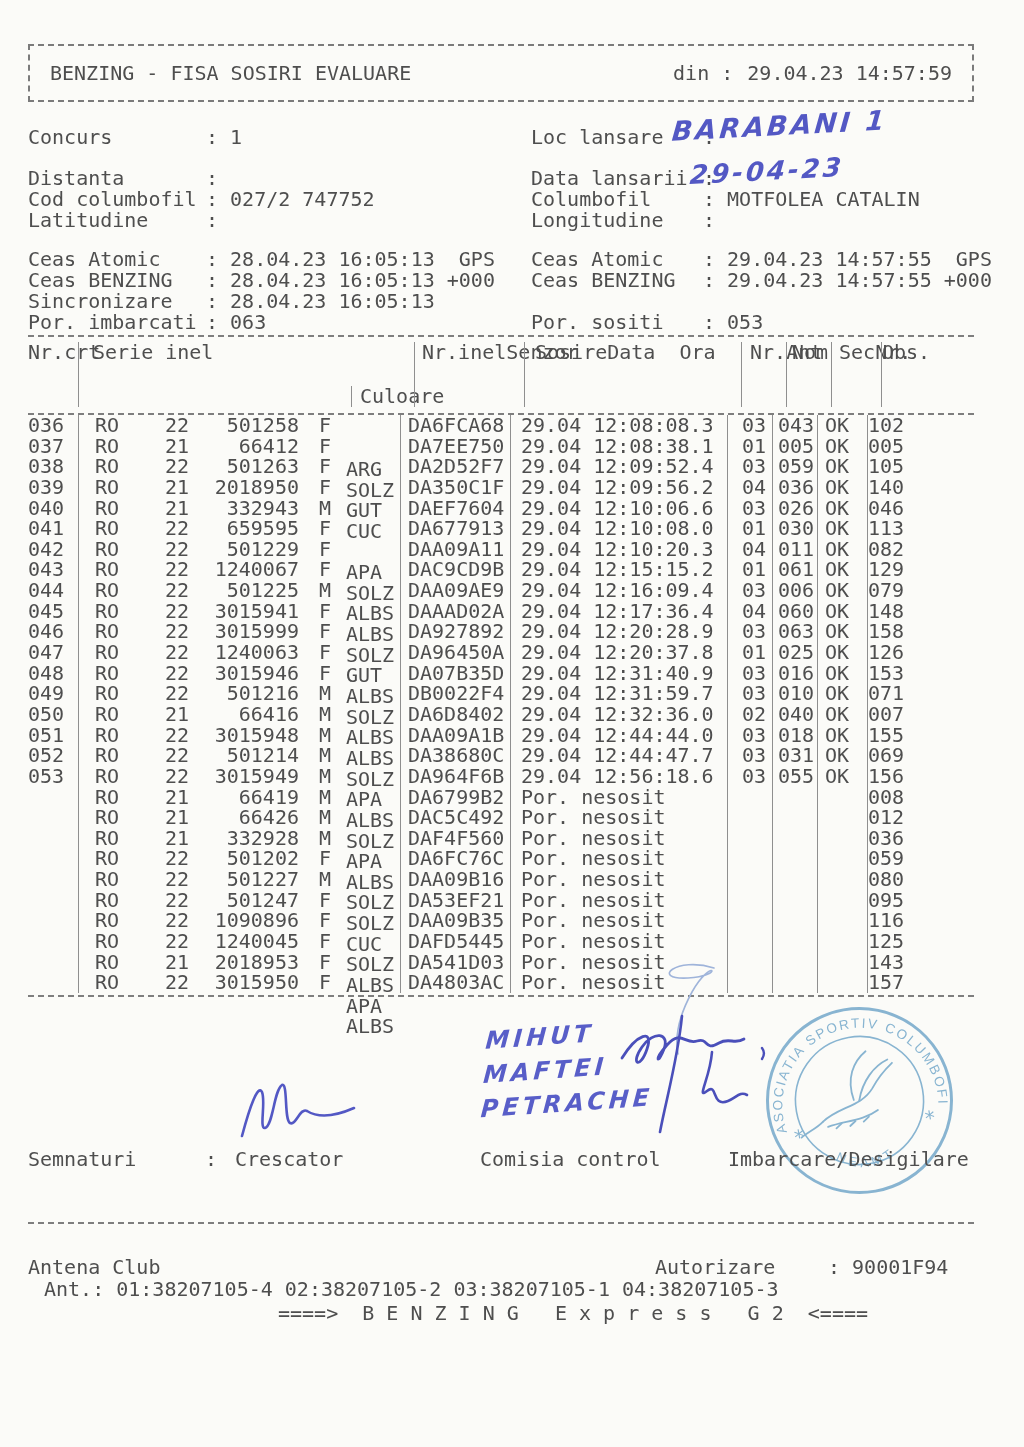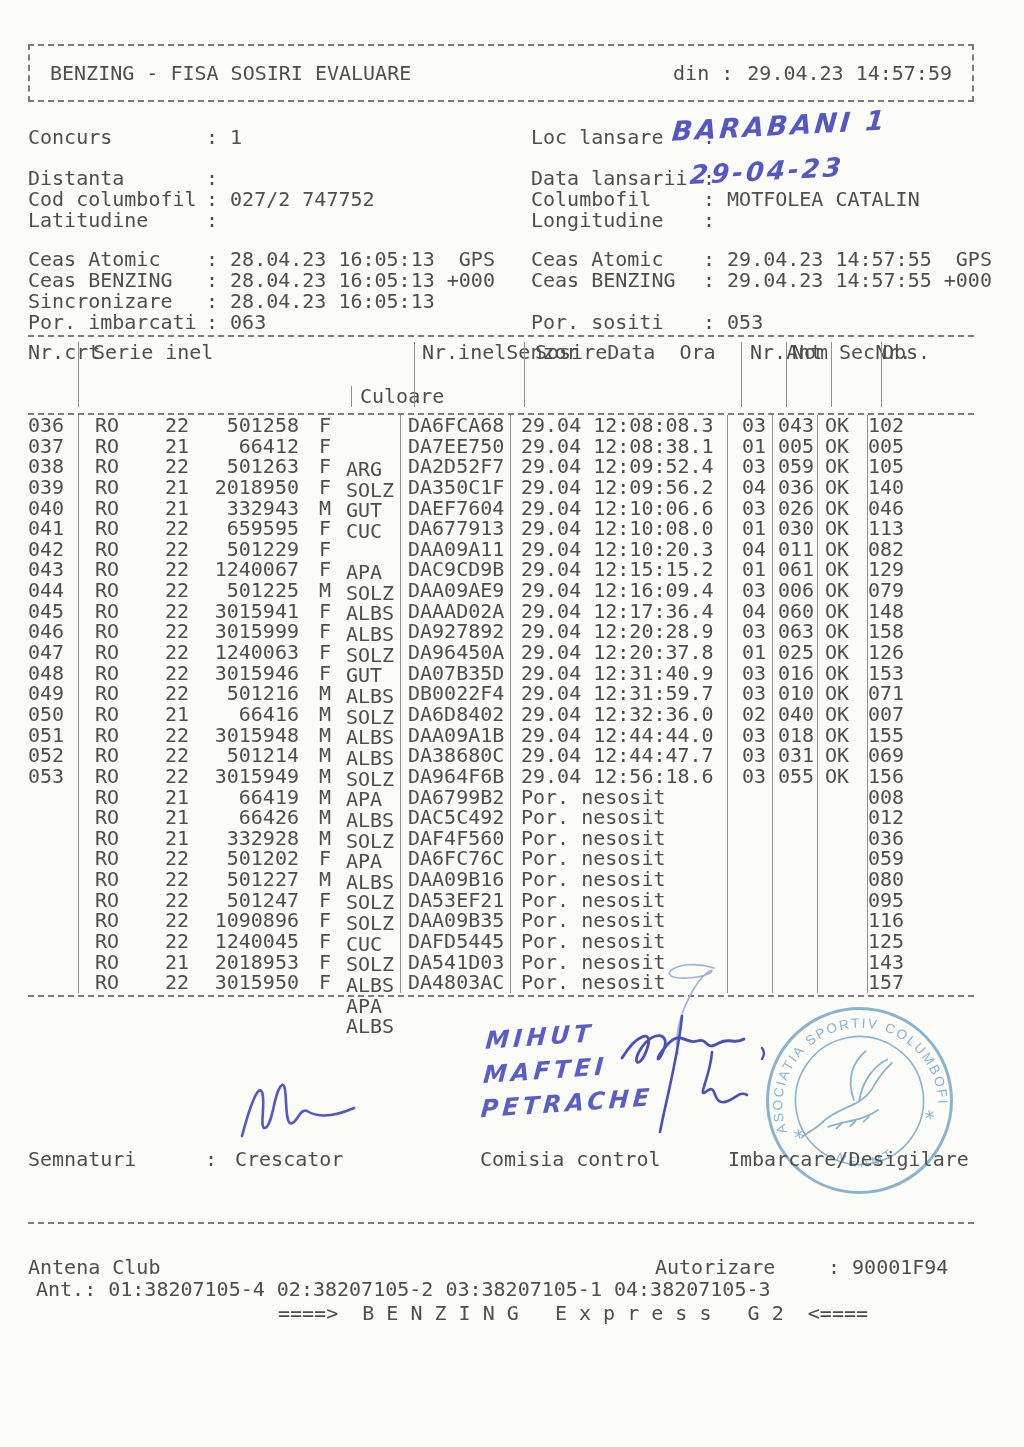--- a/index.html
+++ b/index.html
@@ -492,19 +492,19 @@
   <span class="sig-label" style="left:728px">Imbarcare/Desigilare</span>
 
   <div class="foot-rule"></div>
 
   <div class="fline" style="top:1256px">
     <span class="fspan" style="left:0">Antena Club</span>
     <span class="fspan" style="left:627px">Autorizare</span>
     <span class="fspan" style="left:800px">: 90001F94</span>
   </div>
   <div class="fline" style="top:1278px">
-    <span class="fspan" style="left:8px">Ant.: 01:38207105-4 02:38207105-2 03:38207105-1 04:38207105-3</span>
+    <span class="fspan" style="left:16px">Ant.: 01:38207105-4 02:38207105-2 03:38207105-1 04:38207105-3</span>
   </div>
   <div class="fline" style="top:1302px">
     <span class="fspan" style="left:250px">====&gt;  B E N Z I N G   E x p r e s s   G 2  &lt;====</span>
   </div>
 
 </div>
 
 </body></html>

